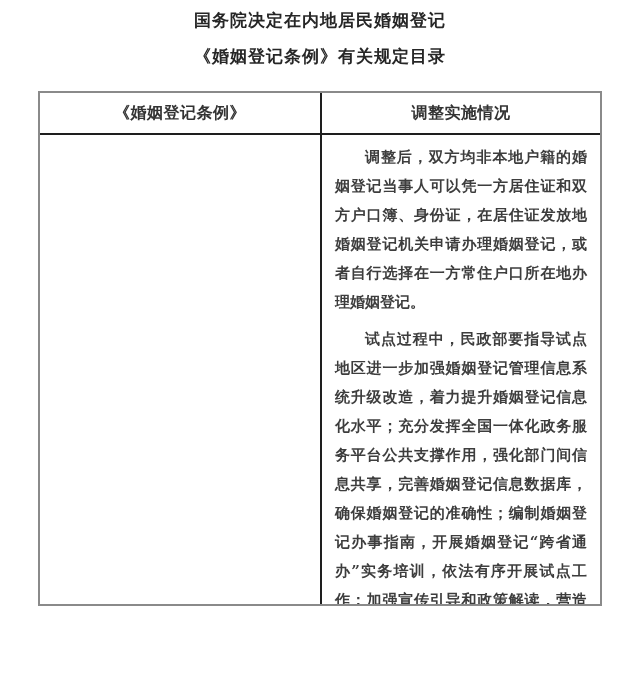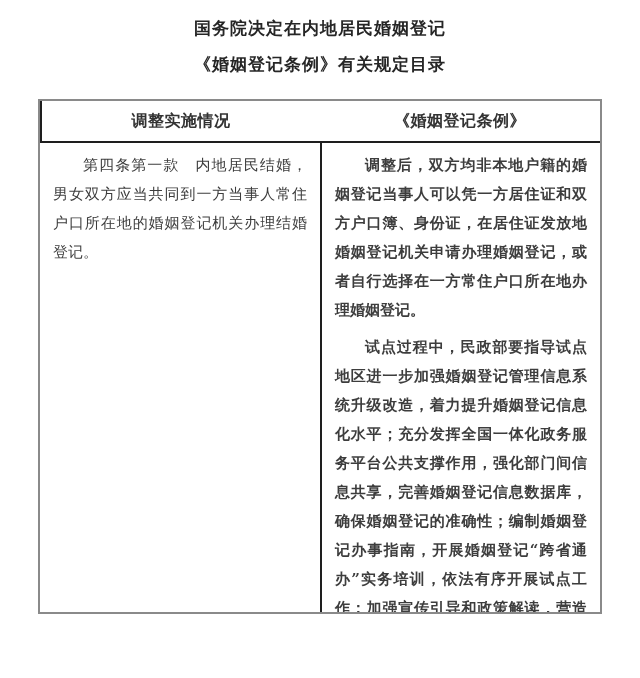--- a/index.html
+++ b/index.html
@@ -8,21 +8,21 @@
   }
   .page {
     position: relative;
     width: 640px;
     height: 678px;
     background: #ffffff;
     font-family: "DejaVu Serif", "Liberation Serif", serif;
     overflow: hidden;
   }
   .title-block {
-    padding-top: 10px;
+    padding-top: 2px;
     text-align: center;
   }
   .title-line {
     font-size: 17px;
     font-weight: bold;
     color: #262626;
     line-height: 36px;
     letter-spacing: 1px;
   }
   .policy-table {
@@ -75,27 +75,26 @@
 <div class="page">
 
   <div class="title-block">
     <div class="title-line">国务院决定在内地居民婚姻登记</div>
     <div class="title-line">《婚姻登记条例》有关规定目录</div>
   </div>
 
   <div class="policy-table">
 
     <div class="thead">
+      <div class="th th-left">《婚姻登记条例》</div>
       <div class="th th-right">调整实施情况</div>
-      <div class="th th-left">《婚姻登记条例》</div>
     </div>
 
     <div class="tbody">
       <div class="td td-left">
-        <p>第四条第一款　内地居民结婚，男女双方应当共同到一方当事人常住户口所在地的婚姻登记机关办理结婚登记。</p>
       </div>
       <div class="td td-right">
         <p>调整后，双方均非本地户籍的婚姻登记当事人可以凭一方居住证和双方户口簿、身份证，在居住证发放地婚姻登记机关申请办理婚姻登记，或者自行选择在一方常住户口所在地办理婚姻登记。</p>
         <p>试点过程中，民政部要指导试点地区进一步加强婚姻登记管理信息系统升级改造，着力提升婚姻登记信息化水平；充分发挥全国一体化政务服务平台公共支撑作用，强化部门间信息共享，完善婚姻登记信息数据库，确保婚姻登记的准确性；编制婚姻登记办事指南，开展婚姻登记“跨省通办”实务培训，依法有序开展试点工作；加强宣传引导和政策解读，营造良好的社会氛围；加强调查研究，及时发现和解决突出问题，防范和化解各种风险。</p>
       </div>
     </div>
 
   </div>
 
 </div>

